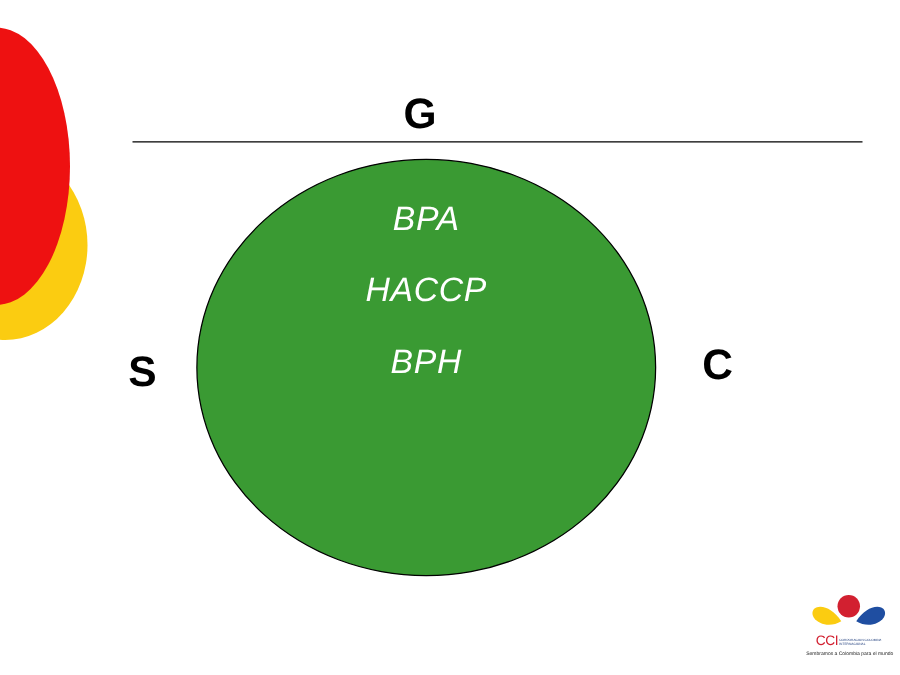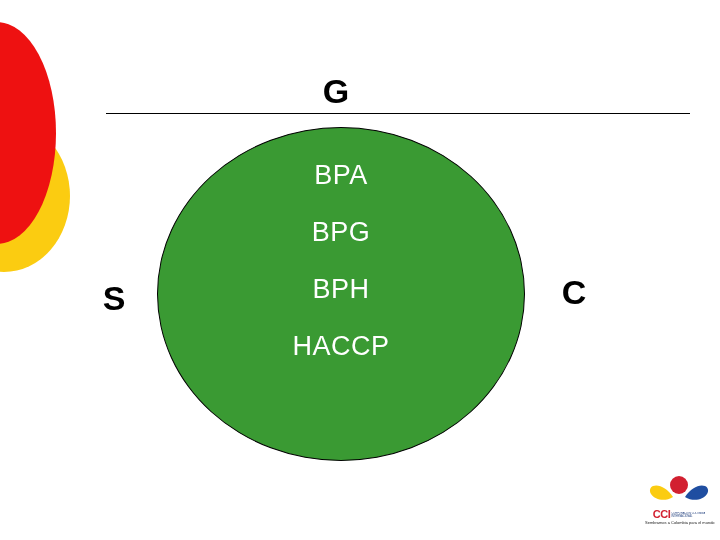--- a/index.html
+++ b/index.html
@@ -69,20 +69,21 @@
     position: absolute;
     left: 157px;
     top: 127px;
     width: 368px;
     height: 334px;
     border-radius: 50%;
     background: #3a9a33;
     border: 1px solid #000000;
     box-sizing: border-box;
     z-index: 3;
+    font-style: italic;
   }
   .ellipse-labels {
     position: absolute;
     left: 0;
     top: 32px;
     width: 100%;
     text-align: center;
     z-index: 4;
   }
   .ellipse-labels .lbl {
@@ -122,21 +123,21 @@
     position: absolute;
     left: 0;
     top: 33px;
     width: 68px;
     text-align: center;
     line-height: 1;
   }
   .logo-cci {
     display: inline-block;
     font-size: 11px;
-    font-weight: bold;
+    font-weight: normal;
     color: #d22030;
     letter-spacing: -0.4px;
     vertical-align: middle;
   }
   .logo-sub {
     display: inline-block;
     font-size: 2.6px;
     color: #1b3a7a;
     text-align: left;
     vertical-align: middle;
@@ -164,23 +165,22 @@
 
   <div class="deco-yellow"></div>
   <div class="deco-red"></div>
 
   <div class="title-g">G</div>
   <div class="title-rule"></div>
 
   <div class="green-ellipse">
     <div class="ellipse-labels">
       <div class="lbl">BPA</div>
-      <div class="lbl">BPG</div>
+      <div class="lbl">HACCP</div>
       <div class="lbl">BPH</div>
-      <div class="lbl">HACCP</div>
     </div>
   </div>
 
   <div class="side-letter letter-s">S</div>
   <div class="side-letter letter-c">C</div>
 
   <div class="logo">
     <svg width="68" height="36" viewBox="0 0 68 36">
 
       <path d="M8 13 C14 11 22 15 28 24 C20 29 10 27 6 21 C4 18 5 14 8 13 Z" fill="#fbcc11"></path>

